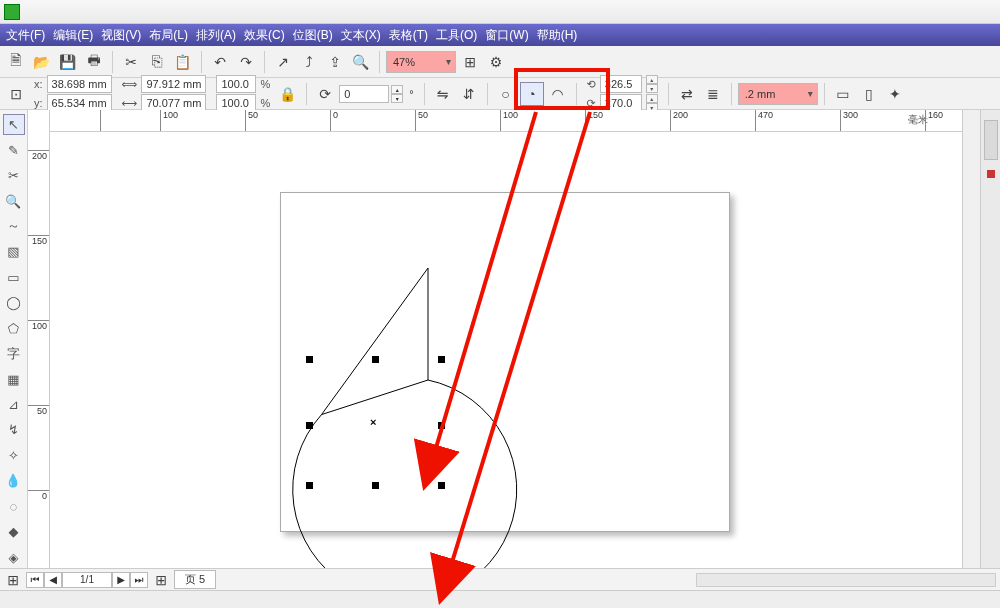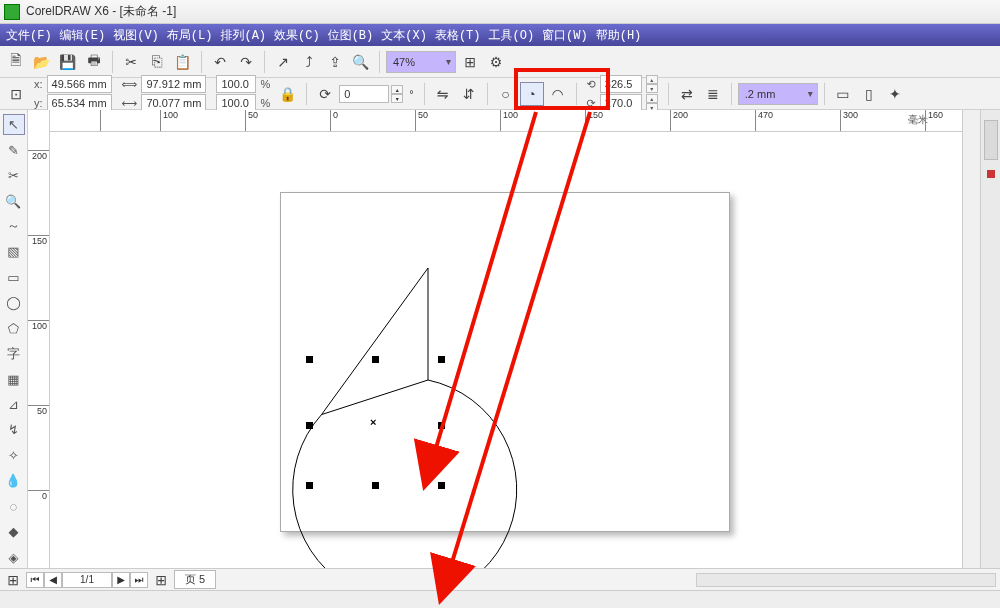--- a/index.html
+++ b/index.html
@@ -5,32 +5,32 @@
 * { margin: 0; padding: 0; box-sizing: border-box; font-family: "Microsoft YaHei", Tahoma, sans-serif; }
 body { background: #fff; width: 1000px; height: 608px; overflow: hidden; font-size: 12px; color: #333; }
 
 
 .titlebar { height: 24px; background: linear-gradient(#f8f8f8,#eaeaea); display:flex; align-items:center; padding:0 4px; border-bottom:1px solid #ccc;}
 .titlebar .logo { width:16px; height:16px; background:#3a3; border:1px solid #070; margin-right:6px; }
 .titlebar .title { font-size:12px; color:#333; }
 
 
 .menubar { height:22px; background:linear-gradient(#6b6bcf,#47479b); display:flex; align-items:center; padding:0 6px; gap:8px; color:#fff; }
-.menubar span { font-size:12px; cursor:default;font-family:Liberation Mono, monospace; }
+.menubar span { font-size:12px; cursor:default; }
 
 
 .toolbar { height:32px; background:#f2f2f2; border-bottom:1px solid #d0d0d0; display:flex; align-items:center; padding:0 4px; gap:2px; }
 .tbtn { width:24px; height:24px; border:1px solid transparent; display:flex; align-items:center; justify-content:center; background:transparent; color:#444; font-size:14px; }
 .sep { width:1px; height:22px; background:#ccc; margin:0 4px; }
 .field { display:flex; flex-direction:column; justify-content:center; gap:1px; padding:0 4px; font-size:11px; color:#555;}
 .field .row { display:flex; align-items:center; gap:4px; }
 .numbox { height:18px; border:1px solid #bbb; background:#fff; padding:0 4px; display:inline-flex; align-items:center; min-width:46px; font-size:11px; color:#333;}
 .spin { width:12px; height:18px; display:flex; flex-direction:column; }
 .spin div { flex:1; border:1px solid #bbb; background:#f7f7f7; font-size:6px; display:flex; align-items:center; justify-content:center; }
-.combo { height:22px; border:1px solid #bbb; background:#c4b5fd; display:inline-flex; align-items:center; padding:0 18px 0 6px; position:relative; min-width:70px; font-size:11px; }
+.combo { height:22px; border:1px solid #bbb; background:#fca5a5; display:inline-flex; align-items:center; padding:0 18px 0 6px; position:relative; min-width:70px; font-size:11px; }
 .combo::after { content:"▾"; position:absolute; right:4px; font-size:10px; color:#555; }
 
 
 .hl { border:4px solid #e10; position:absolute; z-index:50; }
 
 
 .workspace { position:relative; height:calc(608px - 24px - 22px - 32px - 32px - 22px - 18px); display:flex; }
 .toolbox { width:28px; background:#f4f4f4; border-right:1px solid #d0d0d0; display:flex; flex-direction:column; align-items:center; gap:4px; padding-top:4px; }
 .toolbox .tool { width:22px; height:22px; border:1px solid transparent; display:flex; align-items:center; justify-content:center; font-size:13px; color:#555; }
 .toolbox .tool.sel { border:1px solid #88a; background:#e4ebfb; }
@@ -71,25 +71,20 @@
 .i-lock::before{content:"🔒";}
 
 
 .unit { position:absolute; right:34px; top:3px; font-size:10px; color:#555;}
 </style>
 </head>
 <body>
 
 <div class="titlebar">
   <div class="logo"></div>
-  <span class="title">
-    <span>CorelDRAW X6</span>
-    <span> - </span>
-    <span>[未命名 -1]</span>
-  </span>
 </div>
 
 <div class="menubar">
   <span>文件(F)</span>
   <span>编辑(E)</span>
   <span>视图(V)</span>
   <span>布局(L)</span>
   <span>排列(A)</span>
   <span>效果(C)</span>
   <span>位图(B)</span>
@@ -123,21 +118,21 @@
   </div>
   <button class="tbtn">⊞</button>
   <button class="tbtn">⚙</button>
 </div>
 
 <div class="toolbar" style="position:relative;">
   <button class="tbtn">⊡</button>
   <div class="field">
     <div class="row">
         <span>x:</span>
-        <span class="numbox">49.566 mm</span>
+        <span class="numbox">38.698 mm</span>
       </div>
     <div class="row">
         <span>y:</span>
         <span class="numbox">65.534 mm</span>
       </div>
   </div>
   <div class="field">
     <div class="row">
         <span>⟺</span>
         <span class="numbox">97.912 mm</span>

